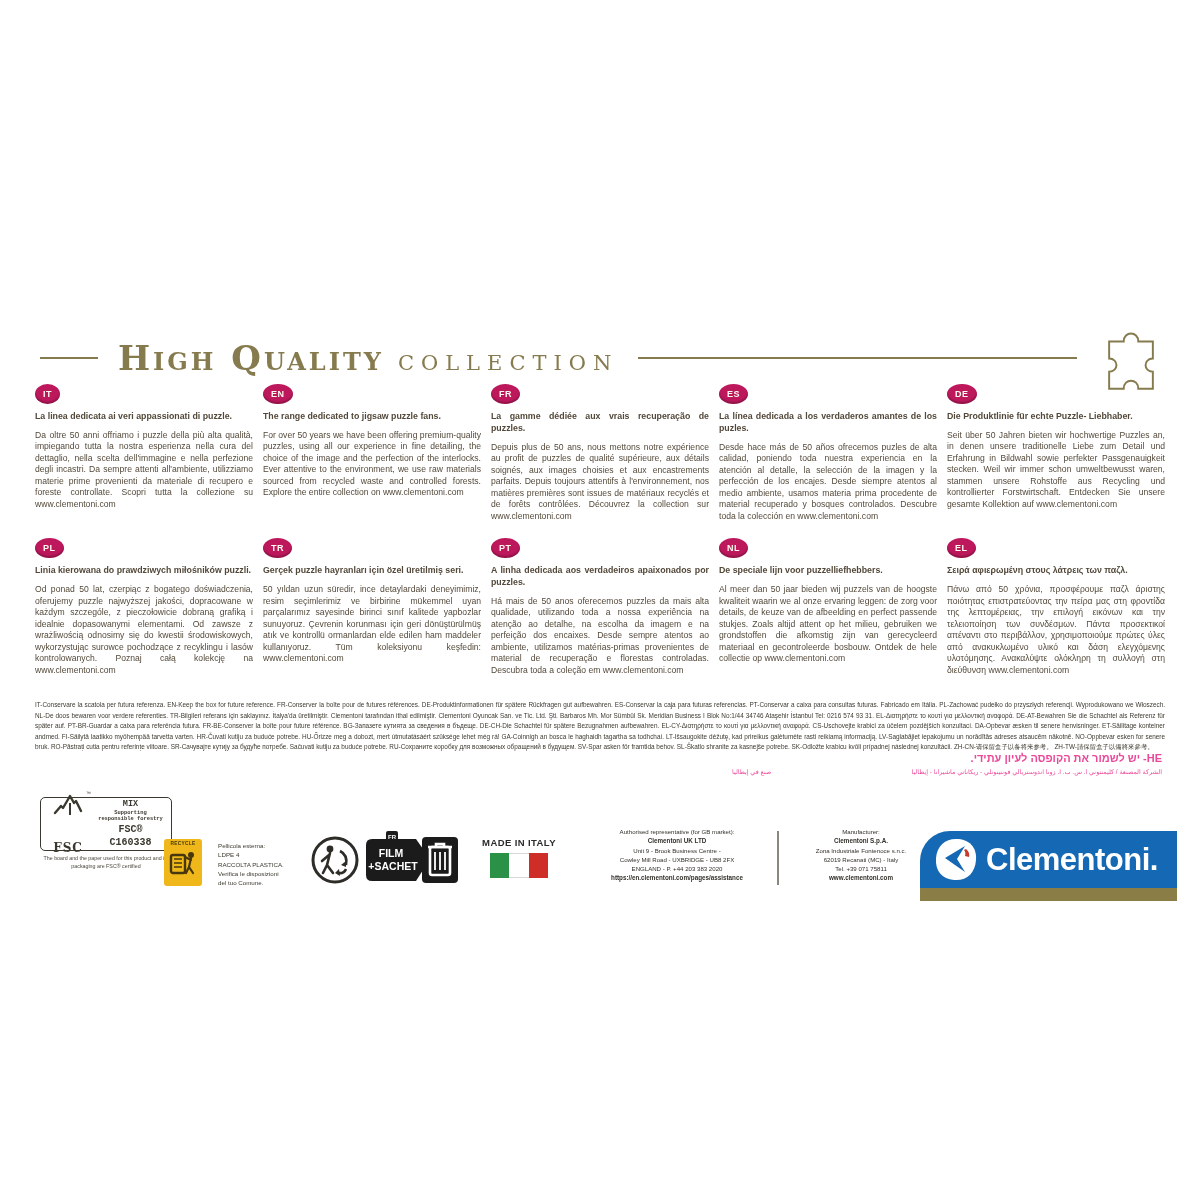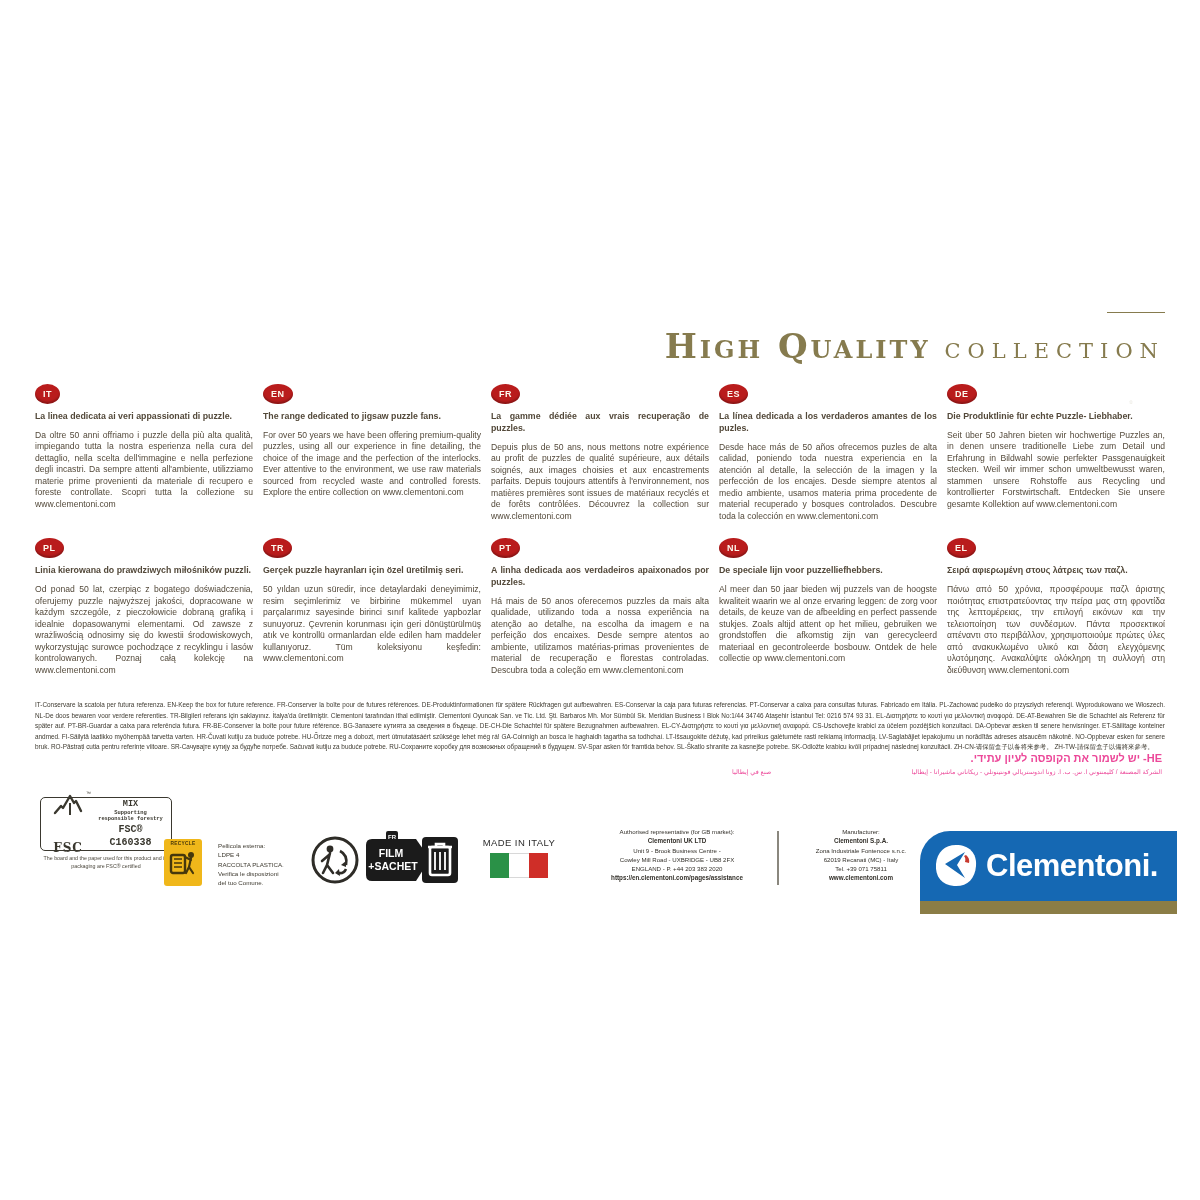--- a/index.html
+++ b/index.html
@@ -2,36 +2,36 @@
 <html><head>
 <meta charset="utf-8">
 <style>
   * { margin:0; padding:0; box-sizing:border-box; }
   html,body { background:#ffffff; }
   body { font-family:"Liberation Sans", sans-serif; color:#4d473a; }
   .sheet { position:relative; width:1200px; height:1200px; background:#fff; overflow:hidden; }
 
   
   .title-row { position:absolute; top:312px; left:40px; width:1125px; height:92px;
-               display:flex; align-items:flex-end; gap:14px;flex-direction:column; }
+               display:flex; align-items:center; gap:20px; }
   .rule { height:2.5px; background:#867b4e; }
   .rule.short { width:58px; }
   .rule.long { flex:1; }
   .hq-title { display:flex; align-items:baseline; gap:14px; color:#867b4e; white-space:nowrap; }
   .hq-main { font-family:"DejaVu Serif", serif; font-variant:small-caps; font-size:34px;
              letter-spacing:3px; font-weight:600; }
   .hq-sub { font-family:"DejaVu Serif", serif; font-size:21px; letter-spacing:7px;
             text-transform:uppercase; font-weight:400; }
   .puzzle-icon { width:68px; height:80px; margin-top:6px; }
 
   
   .lang-grid { position:absolute; top:384px; left:35px; width:1130px;
                display:grid; grid-template-columns:repeat(5,1fr); column-gap:10px; row-gap:16px; }
   .lang-block { font-size:8.6px; line-height:1.34; text-align:justify; color:#53493a; }
-  .lang-badge { display:inline-block; background:#b91c1c; color:#fdf9ee; font-weight:bold;
+  .lang-badge { display:inline-block; background:#be185d; color:#fdf9ee; font-weight:bold;
                 font-size:9px; letter-spacing:.5px; padding:4px 8px; border-radius:50%;
                 min-width:24px; margin-bottom:7px;
                 box-shadow:inset 0 -2px 2px rgba(0,0,0,.25); }
   .lang-heading { font-weight:bold; font-size:8.8px; }
   .lang-body { margin-top:7px; }
 
   
   .fine-print { position:absolute; top:700px; left:35px; width:1130px;
                 font-size:6.4px; line-height:1.65; text-align:justify; color:#3d392f; }
   .rtl-notes { position:absolute; top:752px; right:38px; width:430px; text-align:right;
@@ -63,32 +63,32 @@
   .recycle-icon { width:28px; height:34px; margin-top:1px; }
 
   .recycle-info { position:absolute; left:218px; top:46px; width:92px; font-size:6.2px;
                   line-height:1.5; color:#3d392f; white-space:pre-line; }
 
   .triman-icon { position:absolute; left:310px; top:40px; width:50px; height:50px; }
 
   .film-sachet { position:absolute; left:364px; top:34px; width:96px; height:60px; }
 
   .made-italy { position:absolute; left:480px; top:42px; width:78px; text-align:center; }
-  .mii-text { font-size:9.5px; font-weight:normal; color:#2b2b2b; letter-spacing:.4px; white-space:nowrap; }
+  .mii-text { font-size:9.5px; font-weight:bold; color:#2b2b2b; letter-spacing:.4px; white-space:nowrap; }
   .mii-flag { display:flex; width:58px; height:25px; margin:5px auto 0; }
   .mii-flag span { flex:1; }
 
   .addr { font-size:6.1px; line-height:1.5; text-align:center; color:#33302a; }
   .addr b { font-size:6.3px; }
   .uk-addr { position:absolute; left:588px; top:32px; width:178px; }
   .mfr-addr { position:absolute; left:792px; top:32px; width:138px; }
   .addr-divider { position:absolute; left:777px; top:36px; width:1.6px; height:54px; background:#8a877e; }
 
   .clem-logo { position:absolute; left:920px; top:36px; width:257px; }
-  .clem-blue { background:#1568b3; border-radius:30px 0 0 0; height:70px;
+  .clem-blue { background:#1568b3; border-radius:30px 0 0 0; height:57px;
                display:flex; align-items:center; padding-left:13px; gap:7px; }
   .clem-mark { width:46px; height:46px; }
   .clem-word { color:#ffffff; font-size:31px; font-weight:bold; letter-spacing:-.5px;
                font-family:"Liberation Sans", sans-serif; }
   .clem-bar { height:13px; background:#8b7d46; }
 </style>
 </head>
 <body>
 
 <div class="sheet">

